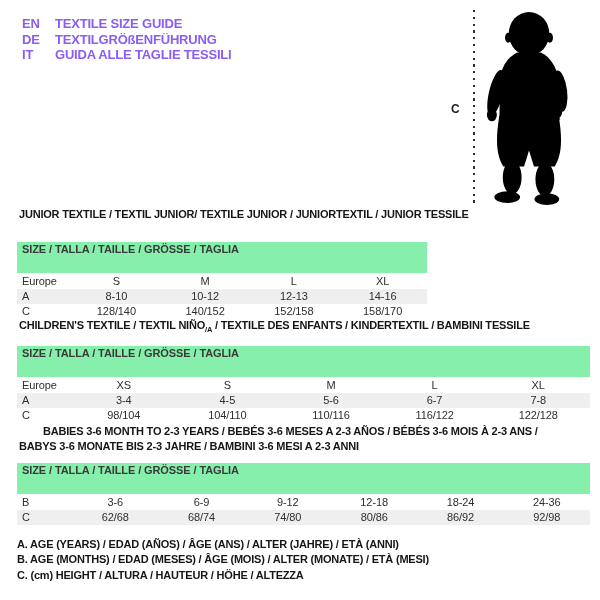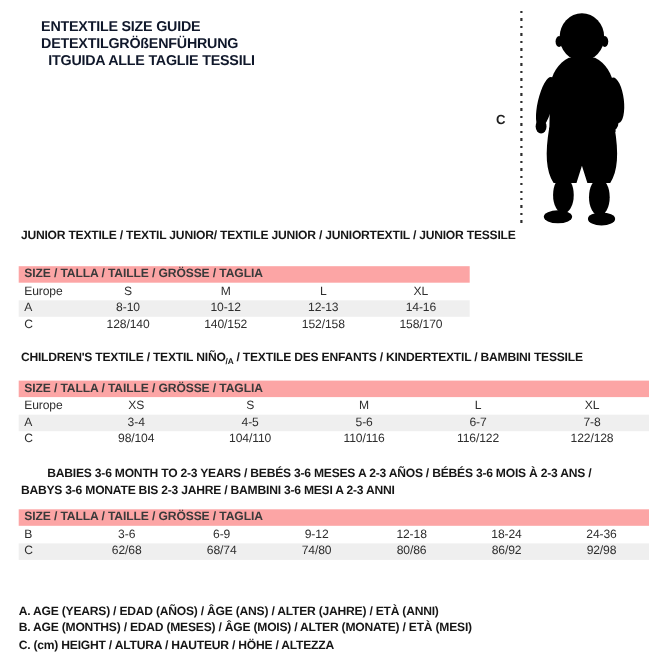--- a/index.html
+++ b/index.html
@@ -3,44 +3,44 @@
 <meta charset="utf-8">
 <style>
   html,body{margin:0;padding:0;}
   body{
     width:600px;height:600px;position:relative;background:#ffffff;
     font-family:"Liberation Sans","DejaVu Sans",sans-serif;
     color:#1e1e1e;overflow:hidden;
   }
   
   .lang-block{position:absolute;left:22px;top:16px;font-size:13px;font-weight:700;
-    letter-spacing:-0.2px;line-height:15.7px;color:#0f172a;text-align:right;}
+    letter-spacing:-0.2px;line-height:15.7px;color:#8b5cf6;}
   .lang-row{display:flex;white-space:nowrap;}
   .lang-code{width:33px;}
   
   .dotted-line{position:absolute;left:473px;top:10px;width:2px;height:197px;
     background:repeating-linear-gradient(to bottom,#2e2e2e 0 2.2px,transparent 2.2px 6.8px);}
   .figure-label{position:absolute;left:451px;top:102px;font-size:12px;font-weight:700;}
   .baby-svg{position:absolute;left:486px;top:9px;}
   
   .section-title{position:absolute;left:19px;font-size:11px;font-weight:700;
     letter-spacing:-0.2px;white-space:nowrap;color:#161616;}
   .section-title sub{font-size:7.5px;}
   .size-table{position:absolute;left:17px;font-size:11px;letter-spacing:-0.1px;}
-  .t-header{background:#fca5a5;height:15px;line-height:15px;padding-left:5px;
+  .t-header{background:#86efac;height:31px;line-height:15px;padding-left:5px;
     font-weight:600;color:#3a3a3a;margin-bottom:1px;}
   .t-row{display:flex;height:15px;line-height:15px;color:#2e2e2e;justify-content:center;}
   .t-row.alt{background:#efefef;}
   .t-row .lbl{width:55px;padding-left:5px;box-sizing:border-box;}
   .t-row .val{flex:1;text-align:center;}
   .w410{width:410px;}
   .w573{width:573px;}
   
   .footnotes{position:absolute;left:17px;top:537px;font-size:11px;font-weight:700;
-    letter-spacing:-0.2px;line-height:15.3px;color:#161616;margin-top:12px;}
+    letter-spacing:-0.2px;line-height:15.3px;color:#161616;}
   .footnotes div{white-space:nowrap;}
 </style>
 </head>
 <body>
 
 <div class="lang-block">
   <div class="lang-row">
     <span class="lang-code">EN</span>
     <span>TEXTILE SIZE GUIDE</span>
   </div>

